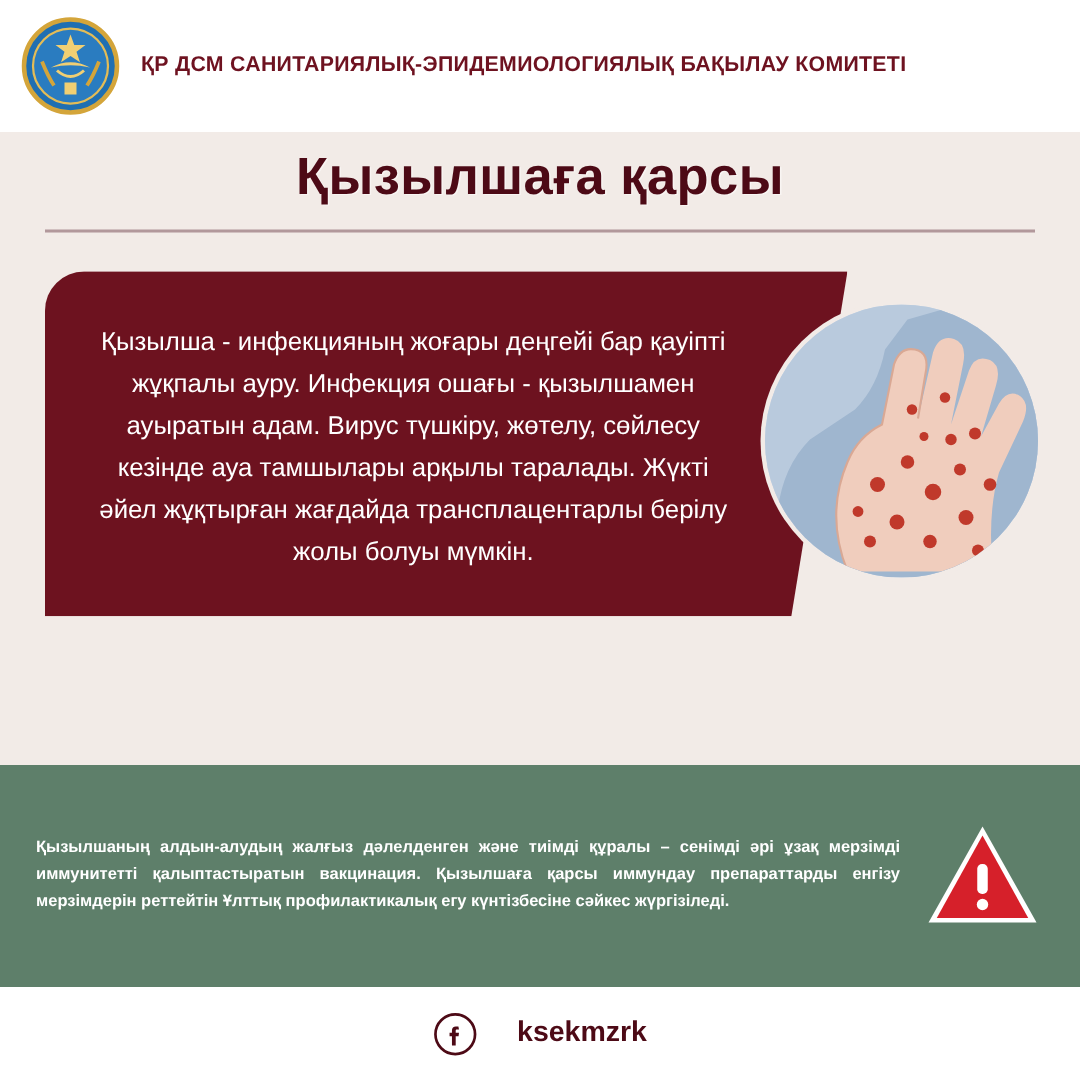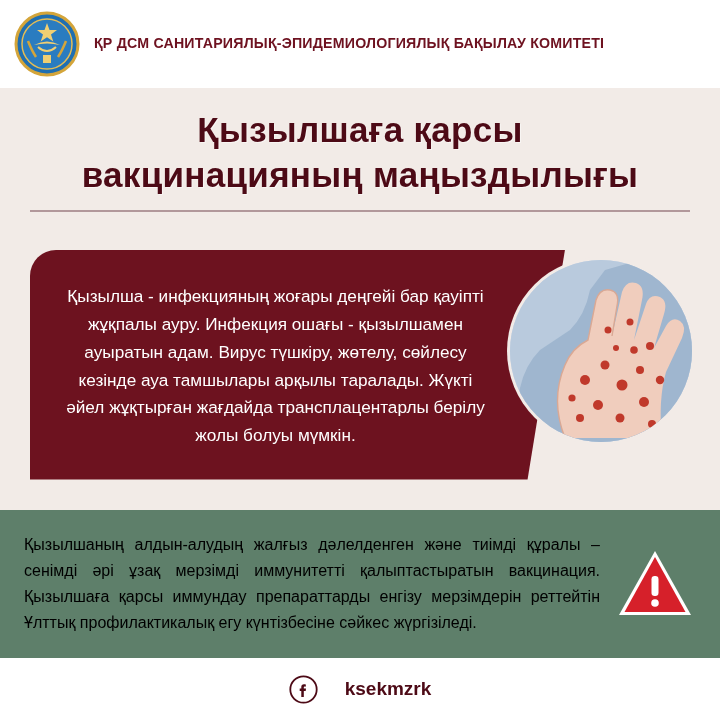--- a/index.html
+++ b/index.html
@@ -43,21 +43,21 @@
     color: #6e1220;
     font-weight: bold;
     font-size: 14.2px;
     letter-spacing: 0.2px;
     line-height: 1.25;
   }
 
   
   .title-wrap {
     flex: 0 0 auto;
-    padding: 20px 30px 0 30px;
+    padding: 8px 30px 0 30px;
     text-align: center;
     border-radius: 20px;
   }
   .main-title {
     color: #4d0a16;
     font-weight: bold;
     font-size: 35px;
     line-height: 1.28;
     letter-spacing: 0.3px;
     text-shadow: 1px 1px 0 rgba(255,255,255,0.5);
@@ -72,21 +72,21 @@
 
   
   .mid-section {
     position: relative;
     flex: 1 1 auto;
     margin-top: 26px;
   }
   .red-panel {
     position: absolute;
     left: 30px;
-    top: 12px;
+    top: 0;
     width: 535px;
     height: 230px;
     background: #6d121f;
     border-radius: 26px 0 26px 0;
     -webkit-clip-path: polygon(0 0, 100% 0, 93% 100%, 0 100%);
     clip-path: polygon(0 0, 100% 0, 93% 100%, 0 100%);
     box-sizing: border-box;
     padding: 24px 72px 20px 28px;
     display: flex;
     align-items: center;
@@ -117,23 +117,23 @@
     flex: 0 0 auto;
     background: #5e7f6a;
     padding: 18px 26px 18px 24px;
     box-sizing: border-box;
     min-height: 148px;
     display: flex;
     align-items: center;
     gap: 16px;
   }
   .green-text {
-    color: #000000;
-    font-weight: normal;
-    font-size: 16px;
+    color: #ffffff;
+    font-weight: bold;
+    font-size: 11px;
     line-height: 1.62;
     text-align: justify;
     text-justify: inter-word;
     flex: 1 1 auto;
   }
   .warn-icon {
     flex: 0 0 auto;
     width: 78px;
     height: 72px;
     position: relative;
@@ -183,21 +183,20 @@
         <path d="M29 44 h8 v8 h-8 z" fill="#f0cf73"></path>
         <path d="M14 30 q4 10 8 16" stroke="#d4a53a" stroke-width="2.5" fill="none"></path>
         <path d="M52 30 q-4 10 -8 16" stroke="#d4a53a" stroke-width="2.5" fill="none"></path>
       </svg>
     </div>
     <div class="header-title">ҚР ДСМ САНИТАРИЯЛЫҚ-ЭПИДЕМИОЛОГИЯЛЫҚ БАҚЫЛАУ КОМИТЕТІ</div>
   </div>
 
   <div class="title-wrap">
     <div class="main-title">Қызылшаға қарсы</div>
-    <div class="main-title">вакцинацияның маңыздылығы</div>
     <div class="title-rule"></div>
   </div>
 
   <div class="mid-section">
     <div class="red-panel">
       <p>Қызылша - инфекцияның жоғары деңгейі бар қауіпті жұқпалы ауру. Инфекция ошағы - қызылшамен ауыратын адам. Вирус түшкіру, жөтелу, сөйлесу кезінде ауа тамшылары арқылы таралады. Жүкті әйел жұқтырған жағдайда трансплацентарлы берілу жолы болуы мүмкін.</p>
     </div>
     <div class="photo">
       <svg width="182" height="182" viewBox="0 0 182 182">
         <rect width="182" height="182" fill="#b9cadd"></rect>

